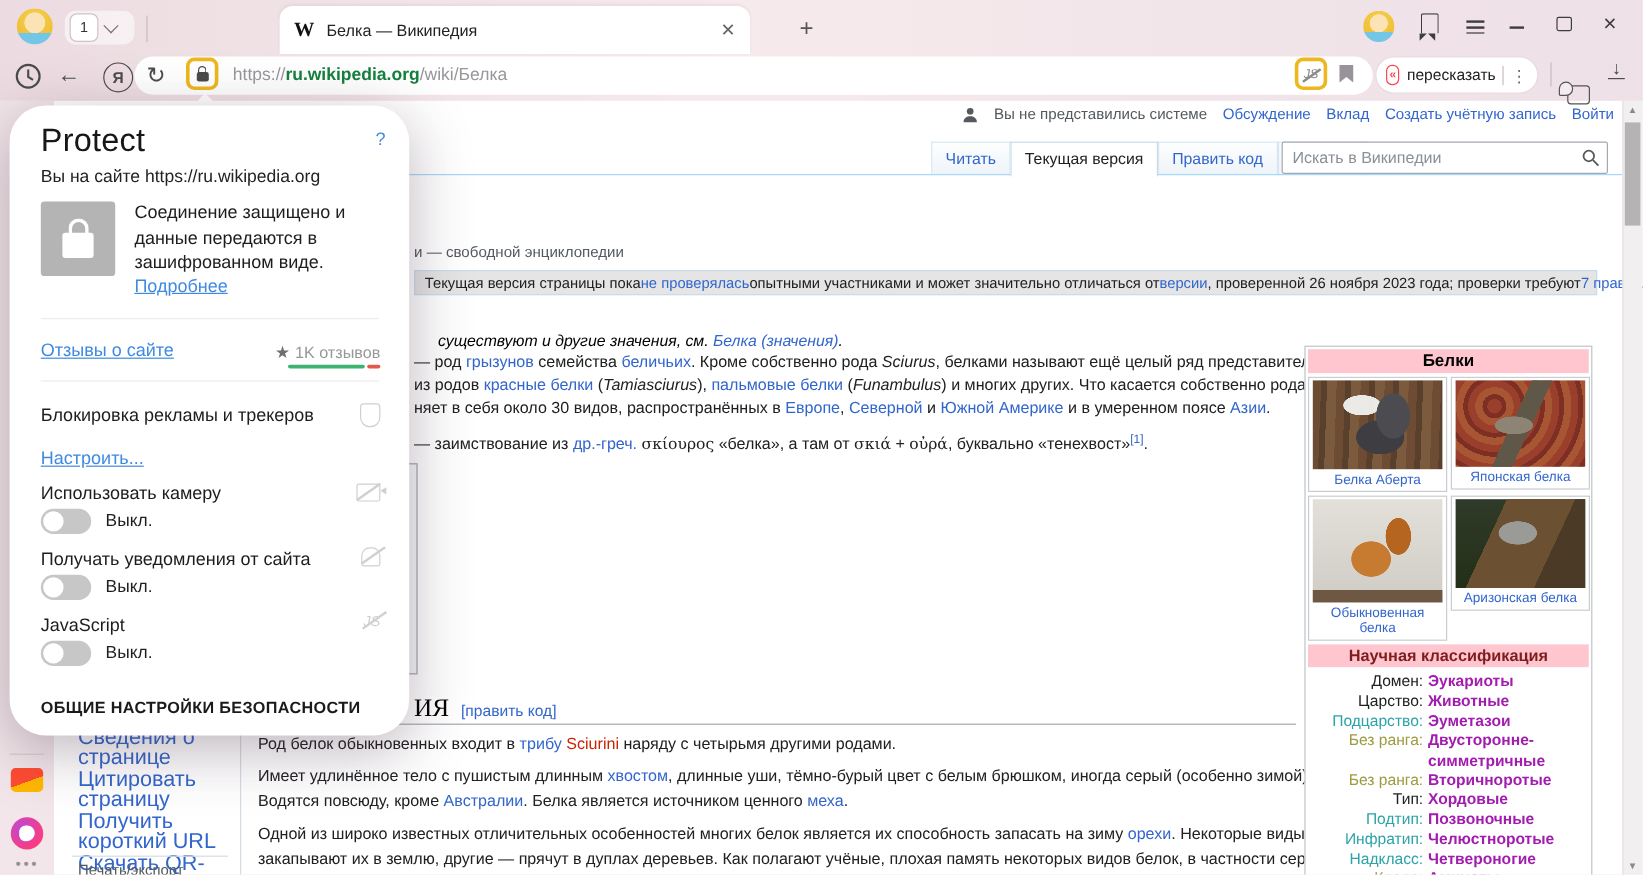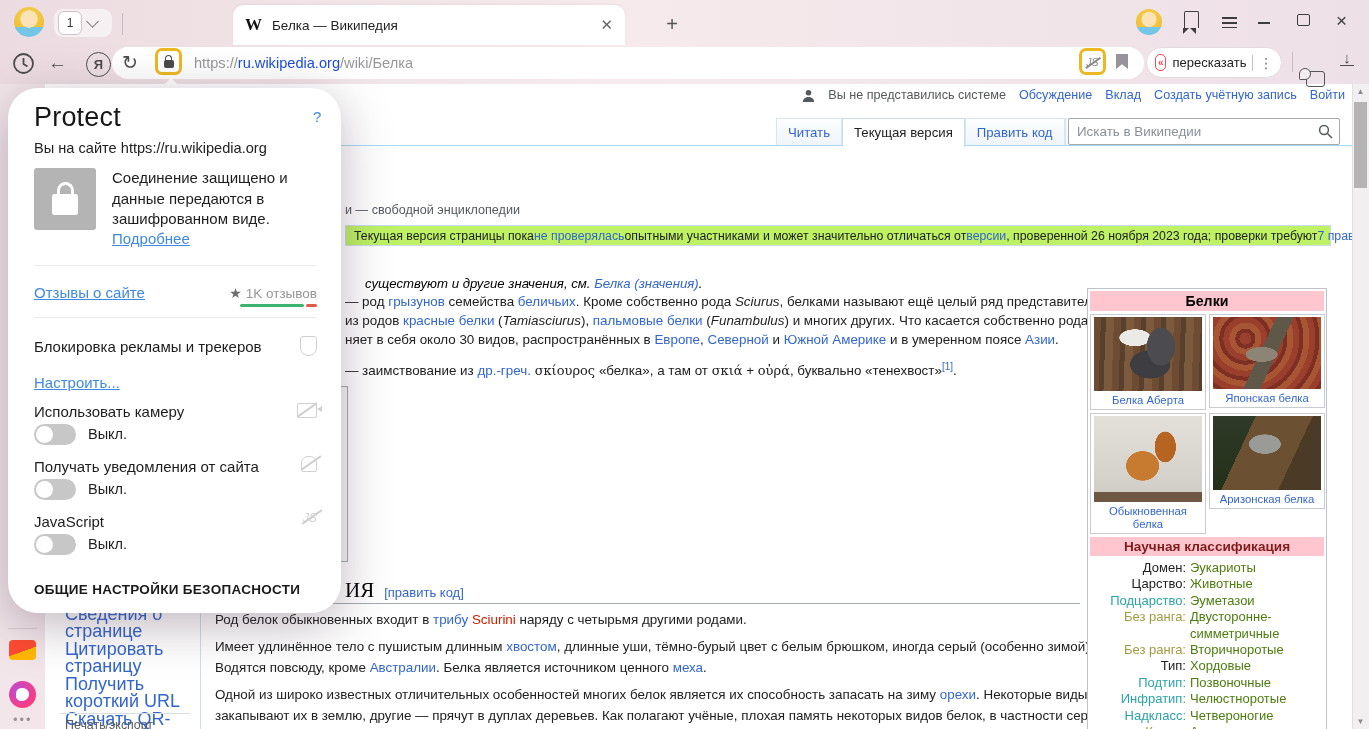--- a/index.html
+++ b/index.html
@@ -41,21 +41,21 @@
   
   .abar{left:112px;top:47px;width:1032px;height:32px;background:#fff;border-radius:16px;}
   .toolico{color:#4c4c4c;font-size:19px;}
   .yacirc{width:23px;height:23px;border-radius:50%;border:1.7px solid #4c4c4c;color:#4c4c4c;
     font-size:13px;display:flex;align-items:center;justify-content:center;font-weight:bold;}
   .ylbox{border:3px solid #edb71f;border-radius:7px;background:#fff;display:flex;align-items:center;justify-content:center;box-sizing:border-box;}
   .locksm{position:relative;width:10px;height:8px;background:#4a4a4a;border-radius:2px;margin-top:5px;}
   .locksm:before{content:"";position:absolute;left:1.5px;top:-5px;width:5px;height:5px;
     border:1.8px solid #4a4a4a;border-bottom:none;border-radius:4px 4px 0 0;}
   .urltext{font-size:14.6px;color:#97969b;}
-  .urltext b{color:#1d4ed8;font-weight:normal;}
+  .urltext b{color:#15803d;font-weight:bold;}
   .jsglyph{font-size:10.5px;color:#8a8a8a;font-style:italic;position:relative;}
   .jsglyph:after{content:"";position:absolute;left:-2px;top:6px;width:18px;height:1.5px;background:#8a8a8a;transform:rotate(-35deg);}
   .bflag{width:12px;height:15px;background:#98939a;clip-path:polygon(0 0,100% 0,100% 100%,50% 68%,0 100%);}
   .retell{left:1146px;top:47px;width:136px;height:31px;background:#fff;border:1px solid #e5dbdf;
     border-radius:16px;display:flex;align-items:center;padding:0 8px;box-sizing:border-box;gap:6px;}
   .qico{width:16px;height:15px;border:1.6px solid #ff4550;border-radius:5px;color:#ff4550;
     font-size:10px;font-weight:bold;display:flex;align-items:center;justify-content:center;}
   .retell-label{font-size:13px;color:#222;}
   .dots3{color:#6d6d6d;font-size:14px;}
   .extico{width:17px;height:14px;border:1.7px solid #555;border-radius:3px;position:relative;}
@@ -82,21 +82,21 @@
   .wtab.active{background:#fff;color:#202122;border-color:#c9dcea;height:29px;z-index:2;}
   .bline{left:200px;top:145px;width:1152px;height:1px;background:#a7d7f9;}
   .vsline{left:200px;top:146px;width:1px;height:583px;background:#d4dce4;}
   .wsearch{left:1068px;top:118px;width:272px;height:27px;border:1px solid #a2a9b1;border-radius:2px;
     background:#fff;box-sizing:border-box;display:flex;align-items:center;padding:0 6px;}
   .wsearch input{border:none;outline:none;flex:1;font-size:13.4px;font-family:"Liberation Sans",sans-serif;color:#202122;}
   .wsearch input::placeholder{color:#8a9097;}
 
   .wbody{font-size:13.4px;color:#202122;}
   .subtitle{left:345px;top:203px;font-size:12.6px;color:#545960;}
-  .banner{left:345px;top:225px;width:986px;height:21px;background:#bef264;border:1px solid #c7dcef;
+  .banner{left:345px;top:225px;width:986px;height:21px;background:#e5e5e5;border:1px solid #c7dcef;
     box-sizing:border-box;font-size:12.3px;color:#202122;display:flex;align-items:center;padding-left:8px;}
   .hatnote{left:345px;top:276px;font-size:13.2px;font-style:italic;margin-left:20px;}
   .sg-l{color:#3366cc;} .sg-r{color:#cc2200;} .sg-i{font-style:italic;}
   .sg-il{color:#3366cc;font-style:italic;}
   .sg-g{font-family:"DejaVu Serif",serif;font-size:.97em;}
   .sg-sup{color:#3366cc;font-size:10px;vertical-align:super;}
   .tocbox{left:200px;top:386px;width:148px;height:176px;background:#f8f9fa;border:1px solid #a2a9b1;box-sizing:border-box;}
   .h2row{left:345px;top:578px;display:flex;align-items:baseline;gap:10px;}
   .h2frag{font-family:"Liberation Serif",serif;font-size:21px;color:#000;}
   .editlink{font-size:13px;color:#3366cc;}
@@ -132,21 +132,21 @@
     radial-gradient(ellipse 28px 13px at 45% 52%,#8d8476 56%,rgba(0,0,0,0) 58%),
     linear-gradient(115deg,rgba(0,0,0,0) 45%,#5f5748 45% 57%,rgba(0,0,0,0) 57%),
     repeating-radial-gradient(circle at 30% 30%,#993f2b 0 6px,#7c2f22 6px 10px,#a85534 10px 16px);}
   .img-arizona{height:74px;background:
     radial-gradient(ellipse 28px 17px at 48% 38%,#9a9a96 56%,rgba(0,0,0,0) 58%),
     linear-gradient(115deg,rgba(0,0,0,0) 30%,#6b5132 30% 70%,#4a3a26 70%),
     linear-gradient(180deg,#2f3a28,#233018);}
   .taxtable{margin-top:4px;}
   .taxrow{display:flex;line-height:16.4px;}
   .taxlabel{width:96px;text-align:right;padding-right:4px;flex:none;}
-  .taxval{flex:1;color:#4d7c0f;}
+  .taxval{flex:1;color:#a21caf;font-weight:bold;}
   .lc-plain{color:#202122;} .lc-teal{color:#2ca3a8;} .lc-olive{color:#9f9b3f;}
 
   
   .sbar{left:1352px;top:84px;width:17px;height:645px;background:#f1eff0;border-left:1px solid #e2dfe1;box-sizing:border-box;}
   .sthumb{left:1354px;top:102px;width:13px;height:86px;background:#b5b3b4;}
   .sarr{left:1352px;width:17px;text-align:center;color:#8a8a8a;font-size:8px;}
 
   
   .notch{left:163px;top:81px;width:16px;height:16px;background:#fff;transform:rotate(45deg);z-index:9;}
   .panel{left:8px;top:88px;width:333px;height:525px;background:#fff;border-radius:30px;z-index:10;

